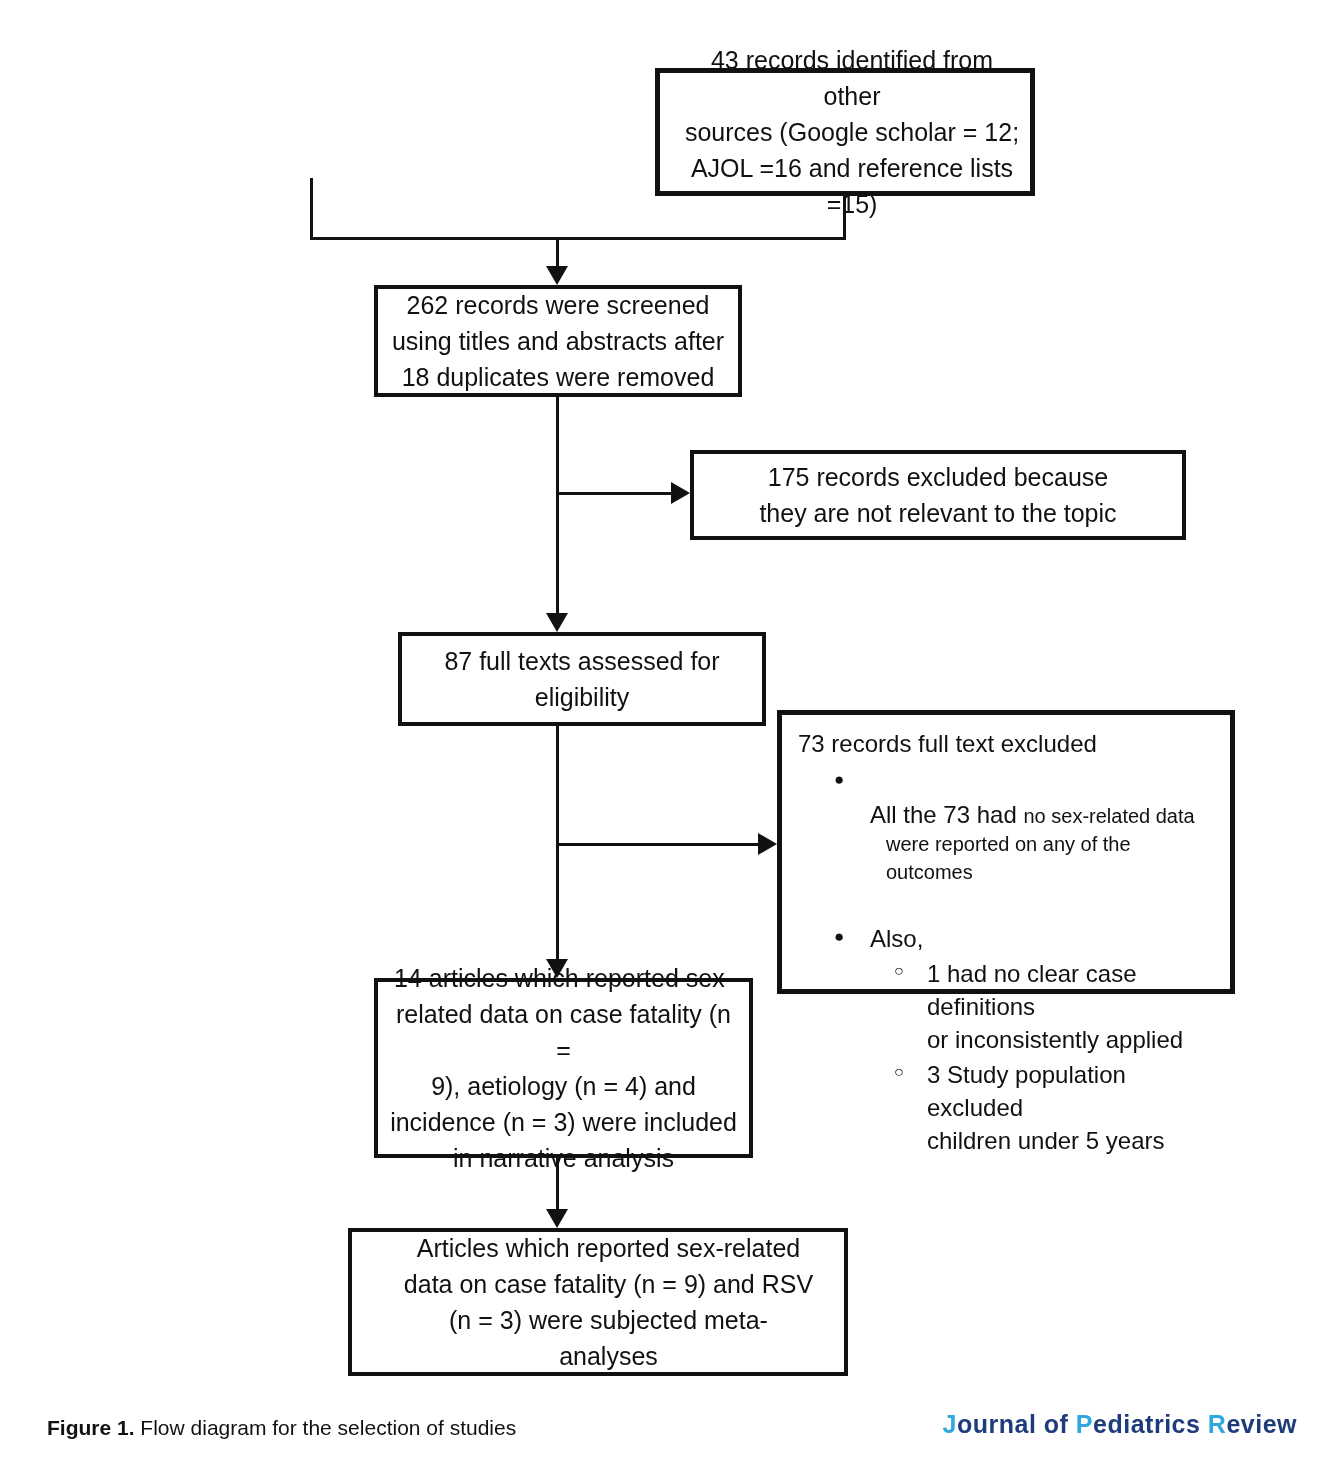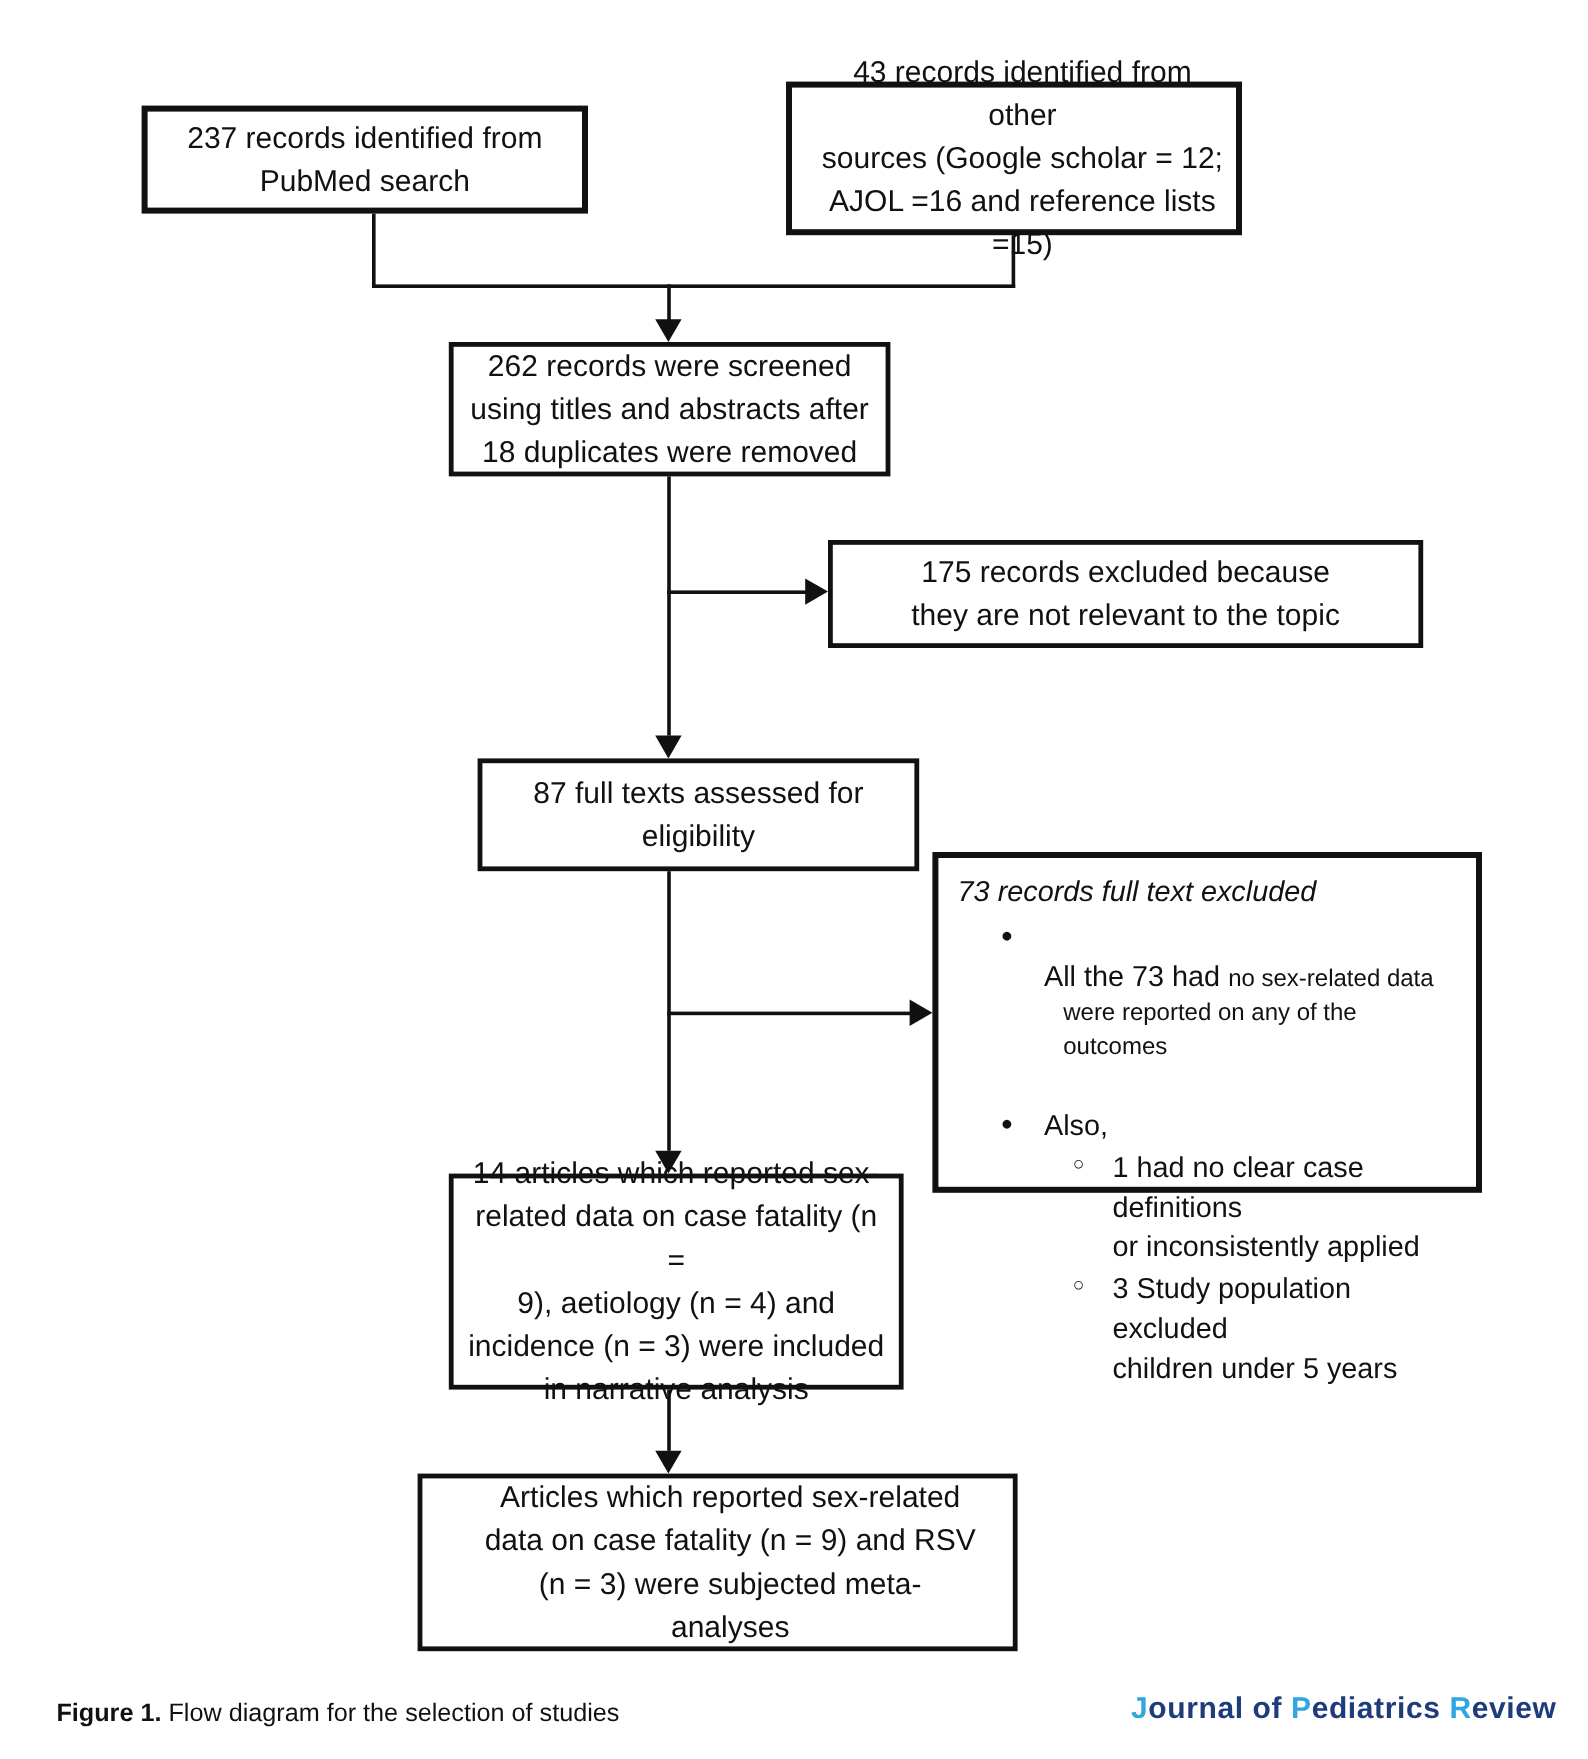--- a/index.html
+++ b/index.html
@@ -47,21 +47,21 @@
   #box-fulltext  { left: 374px; top: 632px; width: 368px; height: 94px; margin-left: 24px;  }
   #box-narrative { left: 374px; top: 978px; width: 379px; height: 180px; }
   #box-meta      { left: 348px; top: 1228px; width: 500px; height: 148px; padding-left: 29px; }
 
   #box-excl73 {
     left: 777px; top: 710px; width: 458px; height: 284px;
     display: block; text-align: left; white-space: normal;
     font-size: 24px; line-height: 1.38; padding: 10px 12px 6px 12px;
     border-width: 5px;
   }
-  .b6-title { margin: 2px 0 5px 4px; font-style: italic; }
+  .b6-title { margin: 2px 0 5px 4px; }
   .b6-row  { display: flex; margin-left: 40px; margin-top: 2px; }
   .b6-sub  { display: flex; margin-left: 100px; margin-top: 2px; }
   .b6-glyph  { flex: none; width: 36px; font-size: 17px; padding-top: 3px; }
   .b6-sglyph { flex: none; width: 33px; font-size: 16px; padding-top: 3px; }
   .b6-text { white-space: pre-line; }
   .t-small { font-size: 20px; }
   .b6-line2 { font-size: 20px; padding-left: 16px; }
 
   #caption { position: absolute; left: 47px; top: 1416px; font-size: 21px; }
   #caption .cap-label { font-weight: bold; }
@@ -72,22 +72,20 @@
     letter-spacing: 0.5px;
   }
   #journal .j-accent { color: #2FA8DF; }
   #journal .j-base   { color: #1E3C7B; }
 </style>
 </head>
 <body>
 
 <div class="canvas">
 
-  <div class="fbox" id="box-pubmed">237 records identified from
-PubMed search</div>
   <div class="fbox" id="box-other">43 records identified from other
 sources (Google scholar = 12;
 AJOL =16 and reference lists =15)</div>
 
   <div class="cline" style="left:310px; top:178px; width:3px; height:62px;"></div>
   <div class="cline" style="left:843px; top:196px; width:3px; height:44px;"></div>
   <div class="cline" style="left:310px; top:237px; width:536px; height:3px;"></div>
   <div class="cline" style="left:556px; top:237px; width:3px; height:30px;"></div>
   <div class="arrow-down" style="left:546px; top:266px;"></div>
 

